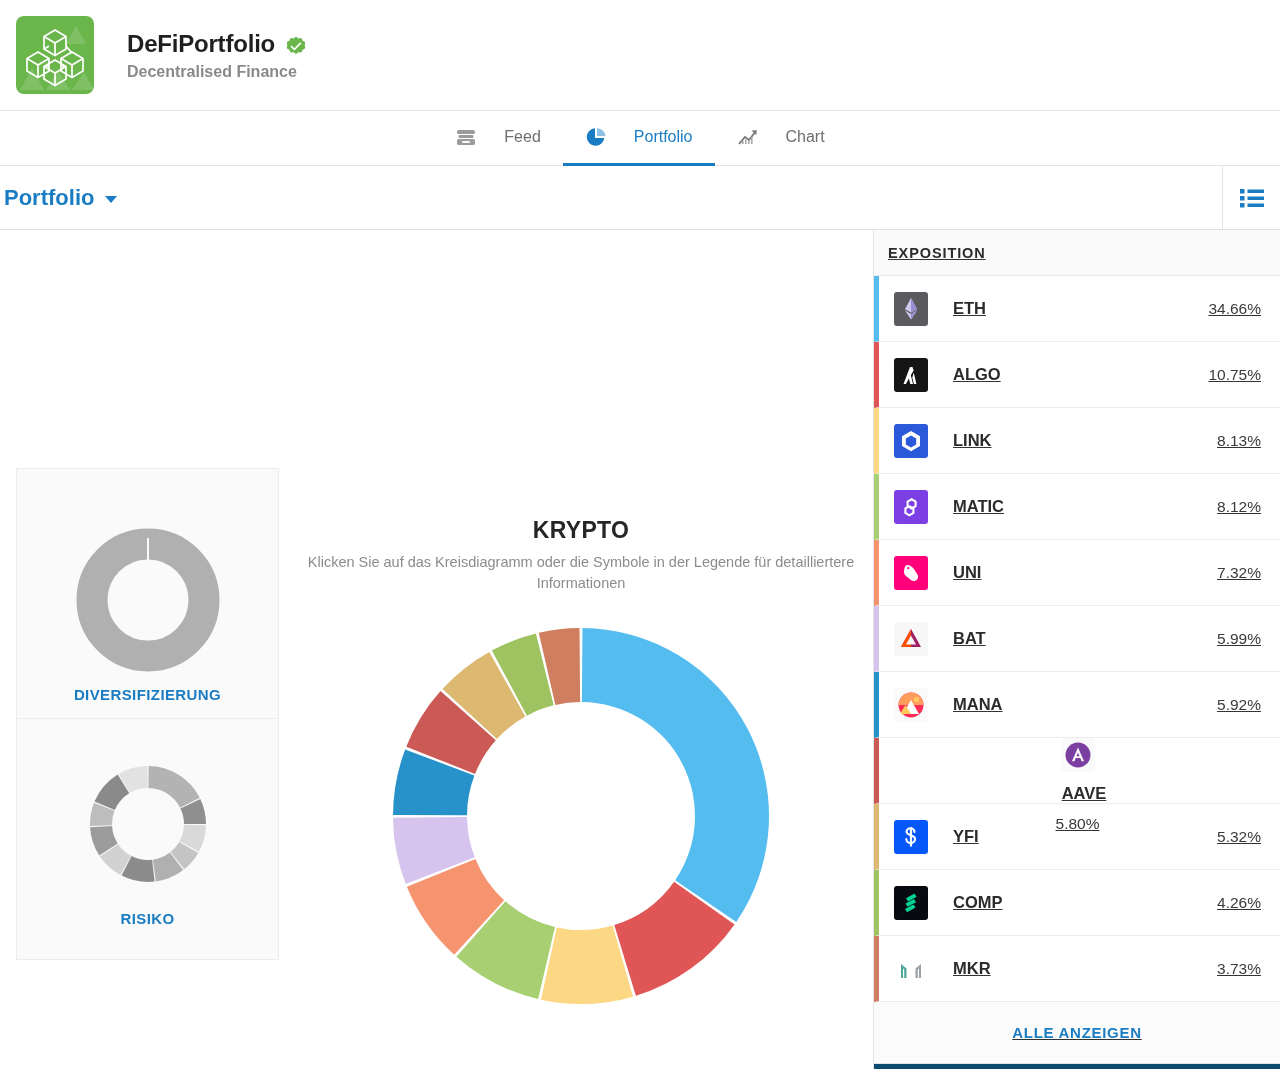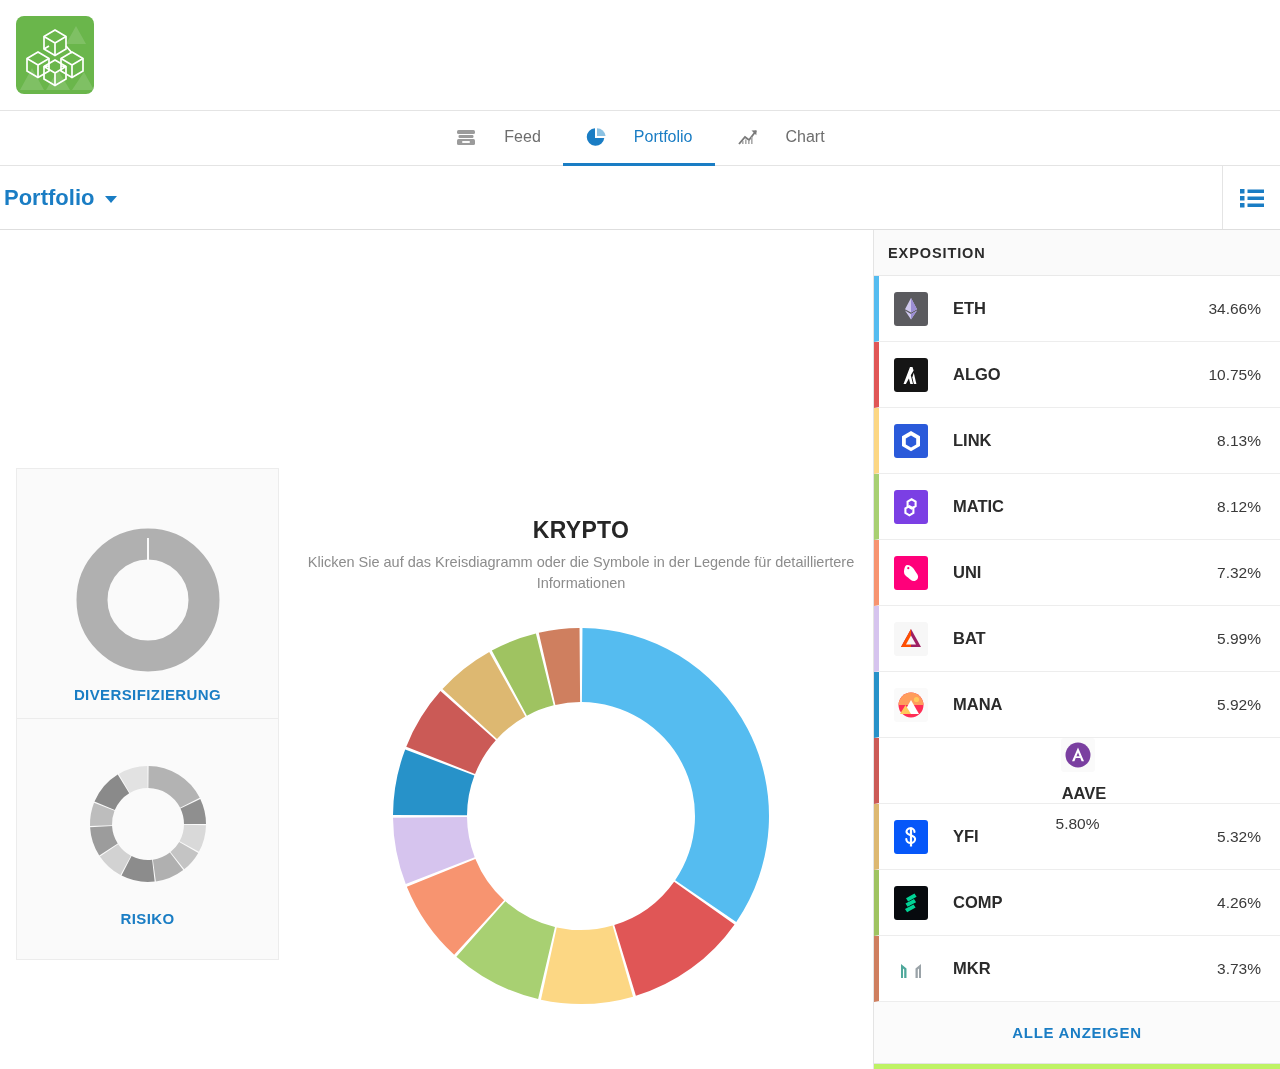--- a/index.html
+++ b/index.html
@@ -83,21 +83,21 @@
   .list-toggle {
     width: 58px; height: 63px;
     display: flex; align-items: center; justify-content: center;
     border-left: 1px solid #e4e4e4;
     cursor: pointer;
   }
 
   
   .body-wrap { display: flex; height: 840px; }
   .left-pane { width: 874px; position: relative; border-right: 1px solid #e4e4e4; }
-  .right-pane { width: 406px; background: #bef264; }
+  .right-pane { width: 406px; background: #0c4a6e; text-decoration: underline; }
 
   
   .score-card {
     position: absolute;
     left: 16px; width: 263px;
     background: #fafafa;
     border: 1px solid #ececec;
     display: flex; flex-direction: column;
     align-items: center; justify-content: center;
   }
@@ -183,20 +183,32 @@
         <path d="M22 36 L33 42.5 L33 55 L22 61.5 L11 55 L11 42.5 Z"></path>
         <path d="M11 42.5 L22 49 L33 42.5 M22 49 L22 61.5"></path>
         <path d="M56 36 L67 42.5 L67 55 L56 61.5 L45 55 L45 42.5 Z"></path>
         <path d="M45 42.5 L56 49 L67 42.5 M56 49 L56 61.5"></path>
         <path d="M39 44 L50 50.5 L50 63 L39 69.5 L28 63 L28 50.5 Z"></path>
         <path d="M28 50.5 L39 57 L50 50.5 M39 57 L39 69.5"></path>
         <path d="M33 30 L28 33 M50 30 L56 37 M33 50 L28 50.5 M50 50.5 L45 50"></path>
       </g>
     </svg>
   </div>
+  <div class="app-titles">
+    <div class="app-name">
+      <span>DeFiPortfolio</span>
+      <span class="verified-badge">
+        <svg width="20" height="20" viewBox="0 0 20 20">
+          <path fill="#6ab64b" d="M10 0.6 L12.4 2.4 L15.4 2.1 L16.7 4.8 L19.3 6.3 L18.7 9.3 L19.3 12.3 L16.7 13.8 L15.4 16.5 L12.4 16.2 L10 18 L7.6 16.2 L4.6 16.5 L3.3 13.8 L0.7 12.3 L1.3 9.3 L0.7 6.3 L3.3 4.8 L4.6 2.1 L7.6 2.4 Z"></path>
+          <path fill="#ffffff" d="M5.6 9.4 L8.4 12.2 L14.2 6.3 L15.4 7.5 L8.4 14.6 L4.4 10.6 Z"></path>
+        </svg>
+      </span>
+    </div>
+    <div class="app-sub">Decentralised Finance</div>
+  </div>
 </div>
 
 <div class="tabbar">
   <div class="tab">
     <span class="ticon">
       <svg width="22" height="22" viewBox="0 0 22 22">
         <rect x="2" y="4" width="18" height="4" rx="1.5" fill="#9b9b9b"></rect>
         <rect x="3.5" y="9" width="15" height="3" rx="1.2" fill="#9b9b9b"></rect>
         <rect x="2" y="13" width="18" height="6" rx="1.5" fill="#9b9b9b"></rect>
         <rect x="7" y="15" width="8" height="2" rx="1" fill="#fafafa"></rect>

